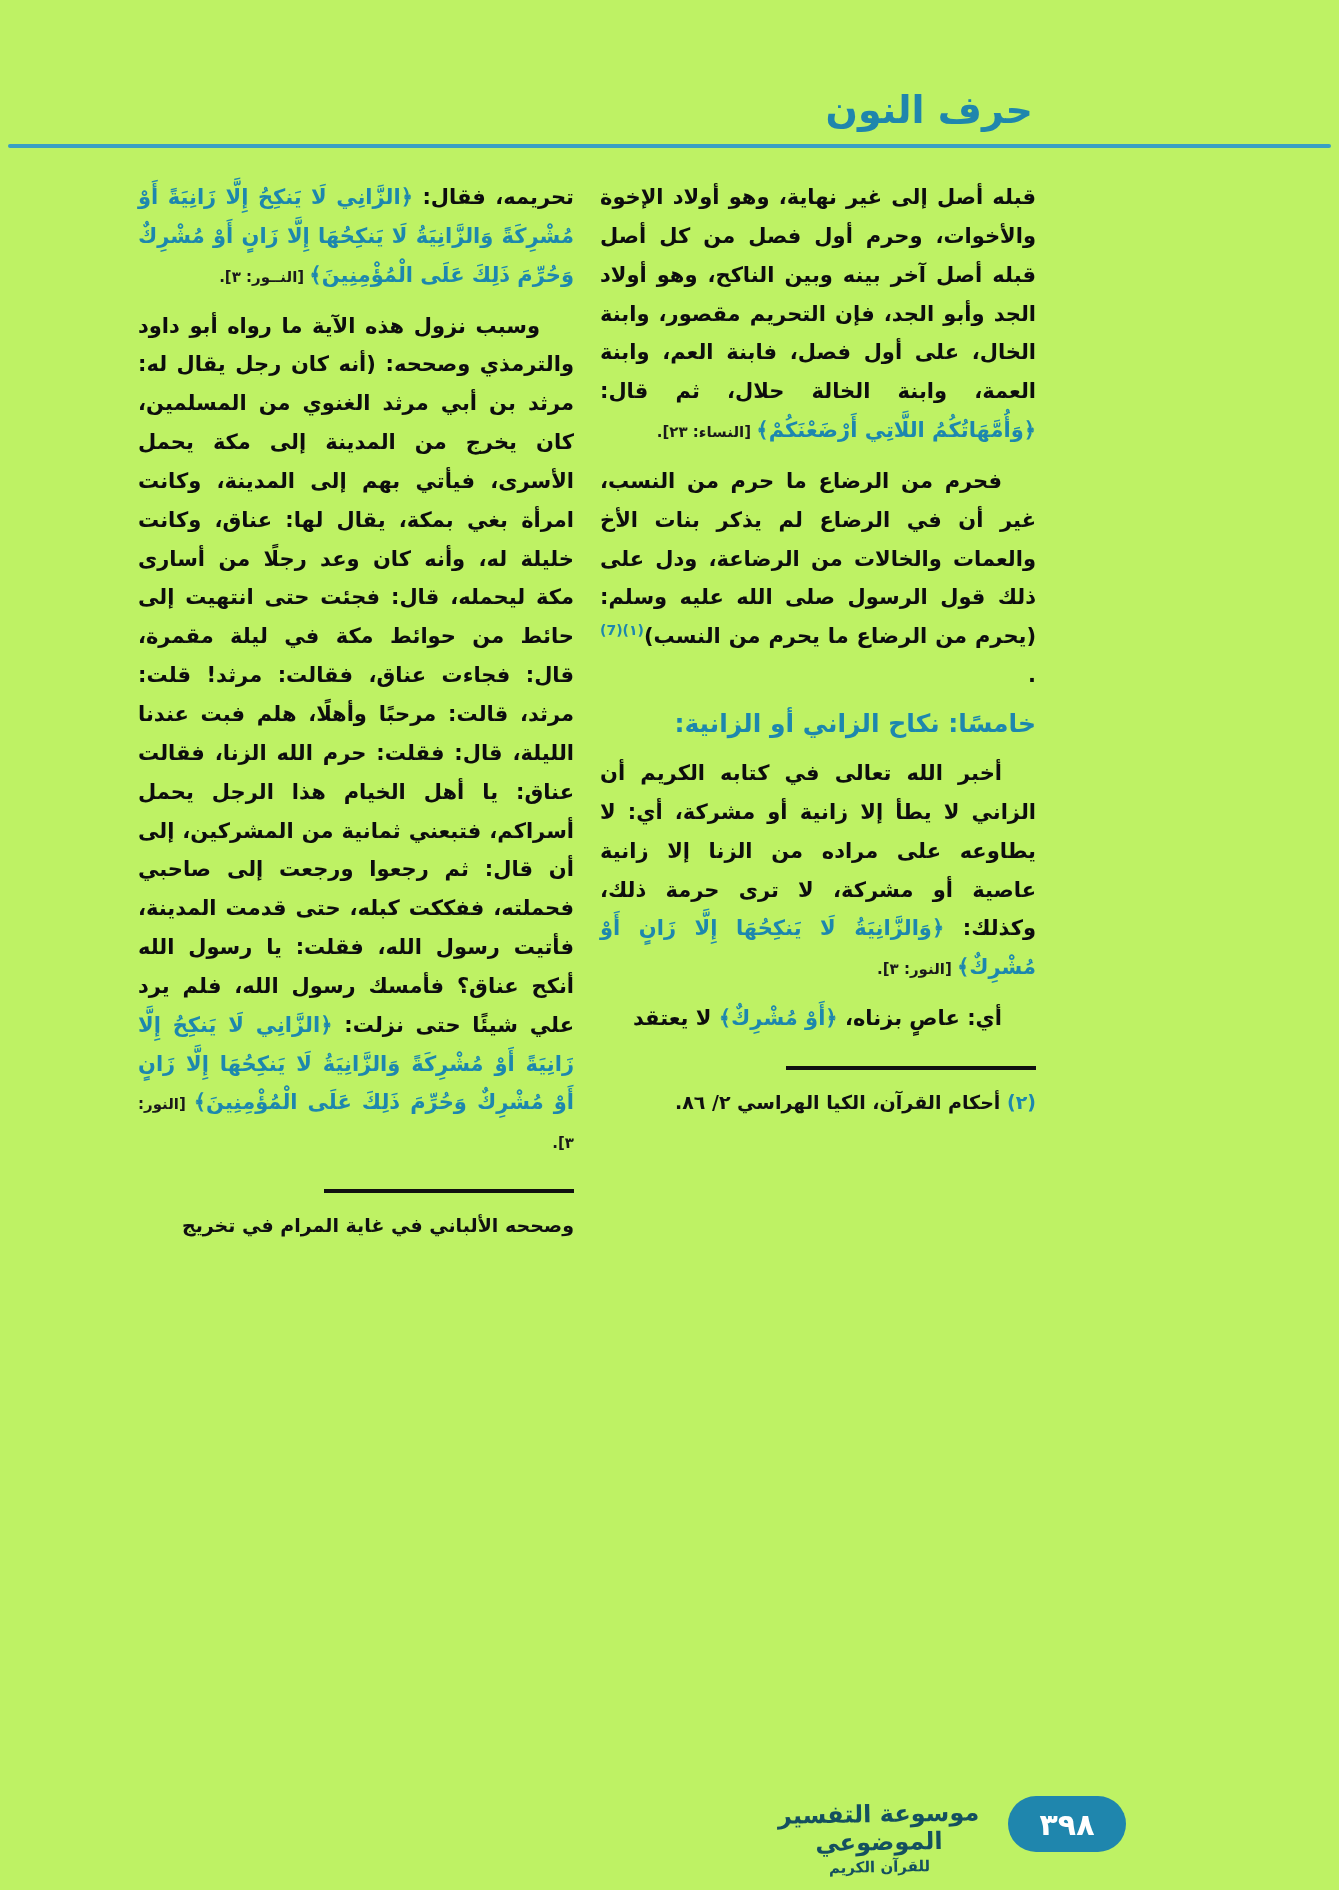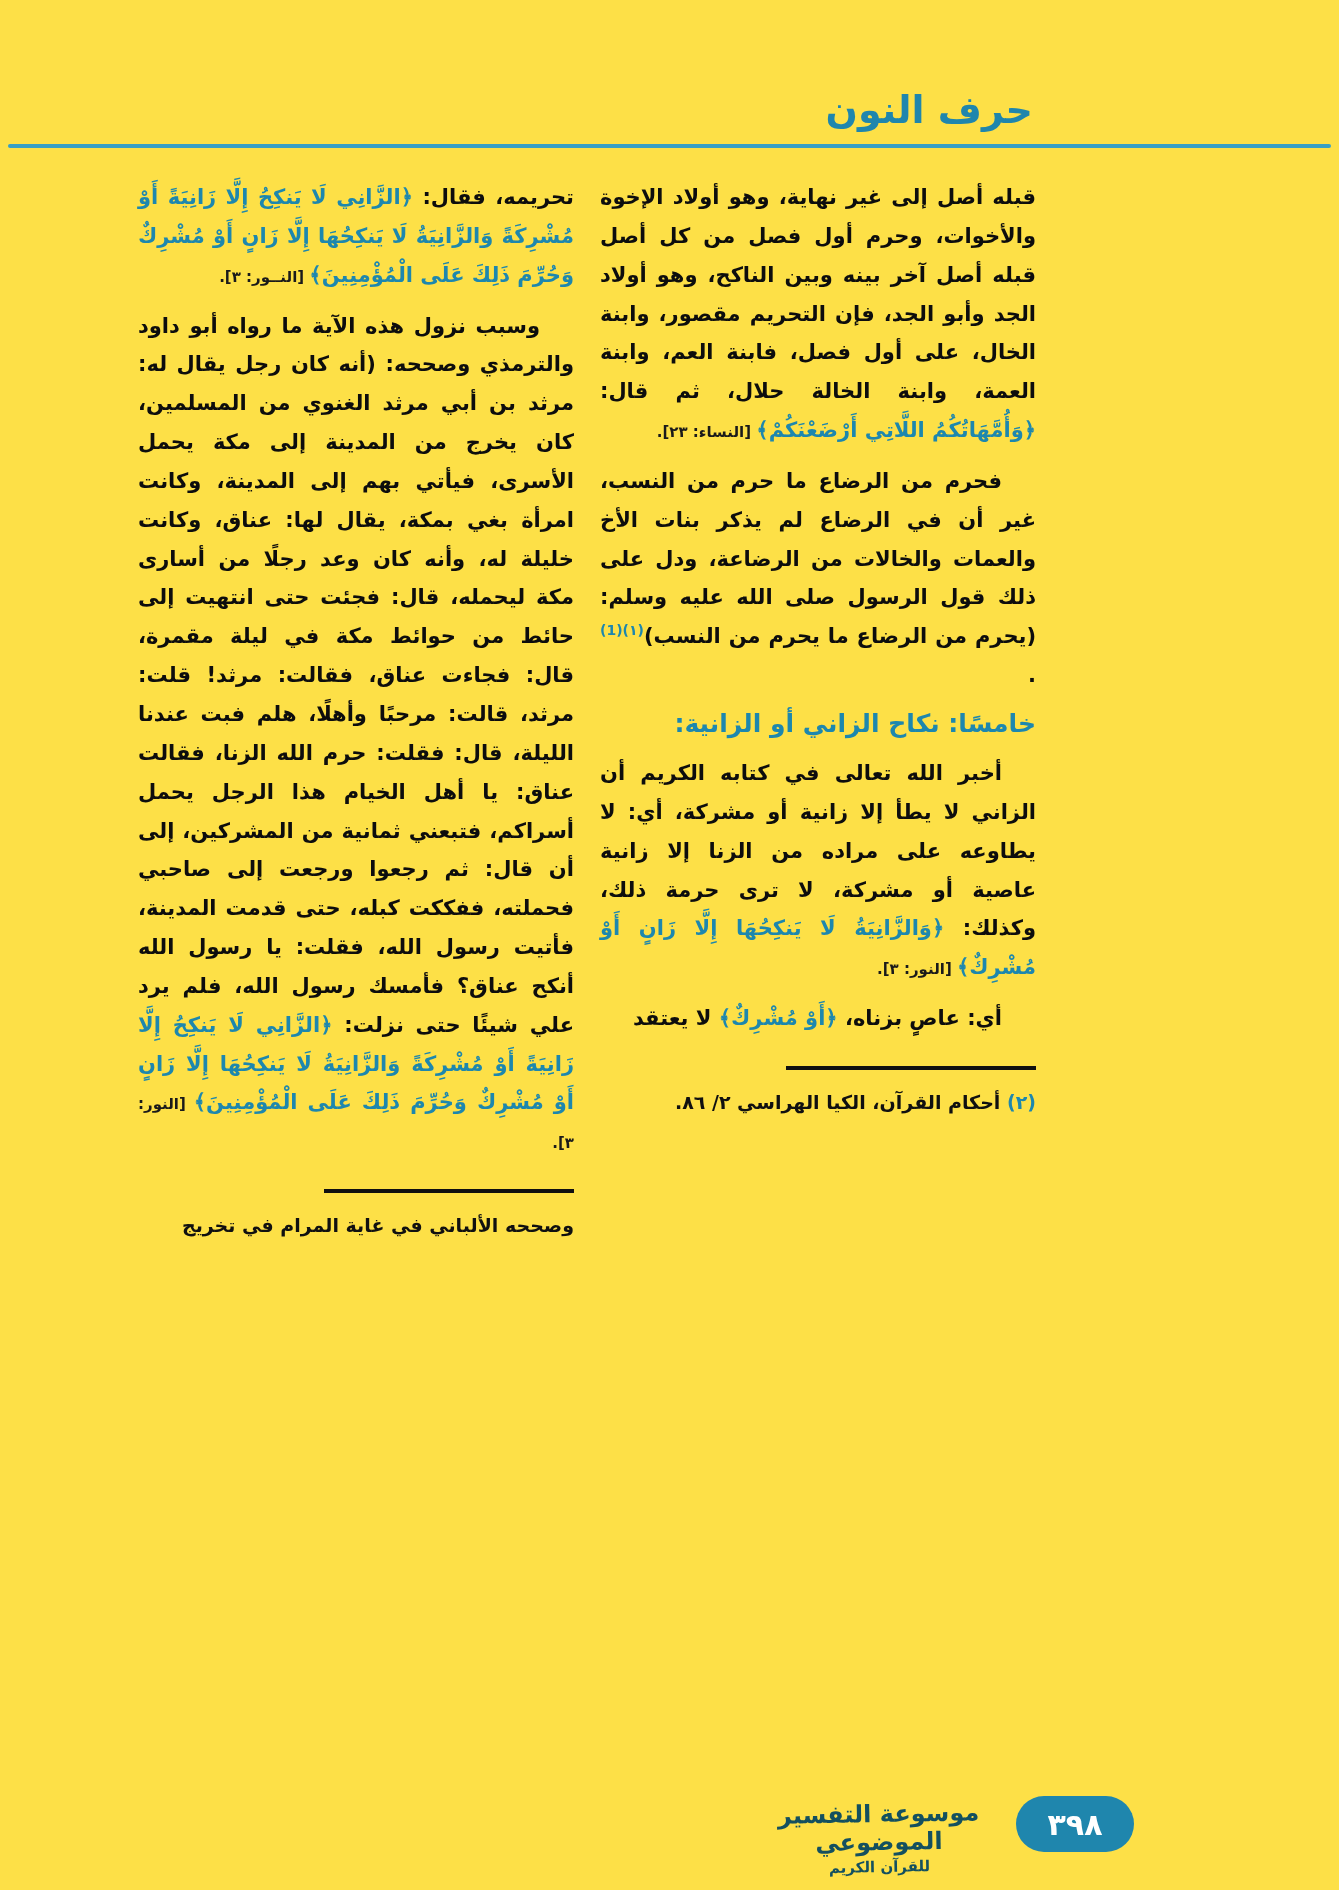--- a/index.html
+++ b/index.html
@@ -2,21 +2,21 @@
 <html lang="ar" dir="rtl"><head>
 <meta charset="utf-8">
 <style>
   * { margin:0; padding:0; box-sizing:border-box; }
   html, body { background:#ffffff; }
   .page {
     position:relative;
     width:1339px;
     height:1890px;
     margin:0 auto;
-    background:#fde047;
+    background:#bef264;
     direction:rtl;
     font-family:"DejaVu Sans", sans-serif;
     overflow:hidden;
     color:#0d0d0d;
   }
 
   
   .page-header { padding-top:88px; }
   .chapter-title {
     text-align:right;
@@ -98,21 +98,21 @@
     text-align:center;
     color:#14505f;
     transform:rotate(-1deg);
   }
   .footer-logo .l1 { font-size:24px; font-weight:800; }
   .footer-logo .l2 { font-size:15px; font-weight:700; margin-top:2px; }
 
   .page-badge {
     position:absolute;
     bottom:38px;
-    right:205px;
+    right:213px;
     width:118px;
     height:56px;
     border-radius:30px;
     background:#1f86ad;
     color:#ffffff;
     display:flex;
     align-items:center;
     justify-content:center;
     font-size:30px;
     font-weight:700;
@@ -127,21 +127,21 @@
     <div class="chapter-title">حرف النون</div>
     <div class="header-rule"></div>
   </header>
 
   <main class="columns">
 
     <section class="col">
 
       <p class="para"><span>قبله أصل إلى غير نهاية، وهو أولاد الإخوة والأخوات، وحرم أول فصل من كل أصل قبله أصل آخر بينه وبين الناكح، وهو أولاد الجد وأبو الجد، فإن التحريم مقصور، وابنة الخال، على أول فصل، فابنة العم، وابنة العمة، وابنة الخالة حلال، ثم قال: </span><span class="quran">﴿وَأُمَّهَاتُكُمُ اللَّاتِي أَرْضَعْنَكُمْ﴾</span><span class="ref"> [النساء: ٢٣].</span></p>
 
-      <p class="para indent"><span>فحرم من الرضاع ما حرم من النسب، غير أن في الرضاع لم يذكر بنات الأخ والعمات والخالات من الرضاعة، ودل على ذلك قول الرسول صلى الله عليه وسلم: (يحرم من الرضاع ما يحرم من النسب)</span><span class="fn-sup">(١)(1)</span><span> .</span></p>
+      <p class="para indent"><span>فحرم من الرضاع ما حرم من النسب، غير أن في الرضاع لم يذكر بنات الأخ والعمات والخالات من الرضاعة، ودل على ذلك قول الرسول صلى الله عليه وسلم: (يحرم من الرضاع ما يحرم من النسب)</span><span class="fn-sup">(١)(7)</span><span> .</span></p>
 
       <h2 class="heading">خامسًا: نكاح الزاني أو الزانية:</h2>
 
       <p class="para indent"><span>أخبر الله تعالى في كتابه الكريم أن الزاني لا يطأ إلا زانية أو مشركة، أي: لا يطاوعه على مراده من الزنا إلا زانية عاصية أو مشركة، لا ترى حرمة ذلك، وكذلك: </span><span class="quran">﴿وَالزَّانِيَةُ لَا يَنكِحُهَا إِلَّا زَانٍ أَوْ مُشْرِكٌ﴾</span><span class="ref"> [النور: ٣].</span></p>
 
       <p class="para indent"><span>أي: عاصٍ بزناه، </span><span class="quran">﴿أَوْ مُشْرِكٌ﴾</span><span> لا يعتقد</span></p>
 
       <div class="fn-sep"></div>
 
 

